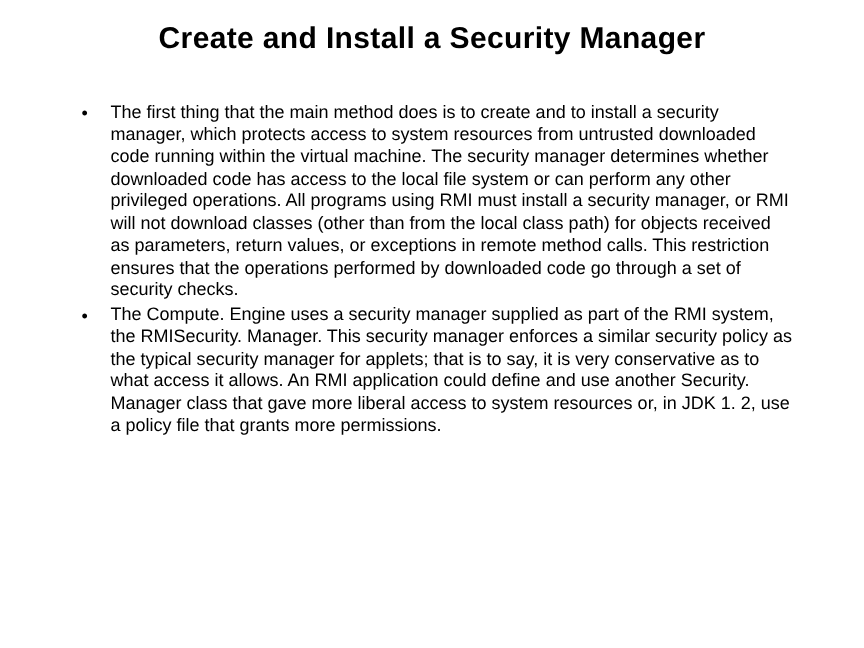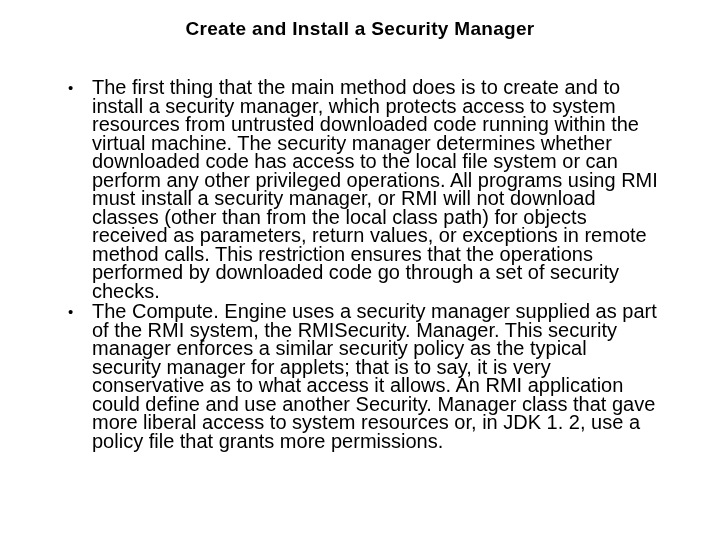--- a/index.html
+++ b/index.html
@@ -9,21 +9,21 @@
     }
     body {
       width: 720px;
       height: 540px;
       background: #ffffff;
       font-family: Arial, Helvetica, sans-serif;
       color: #000000;
       padding: 18px 60px 30px 60px;
     }
     .title {
-      font-size: 19px;
+      font-size: 25px;
       font-weight: bold;
       text-align: center;
       margin-bottom: 38px;
       letter-spacing: 0.3px;
     }
     .content {
       padding-left: 8px;
     }
     .bullet-item {
       display: flex;
@@ -31,21 +31,21 @@
       margin-bottom: 2px;
     }
     .bullet {
       font-size: 15px;
       line-height: 19px;
       width: 24px;
       flex-shrink: 0;
       text-align: left;
     }
     .bullet-text {
-      font-size: 20px;
+      font-size: 15px;
       line-height: 18.5px;
       flex: 1;
     }
   </style>
 </head>
 <body>
 
 <h1 class="title">Create and Install a Security Manager</h1>
 
 <div class="content">

